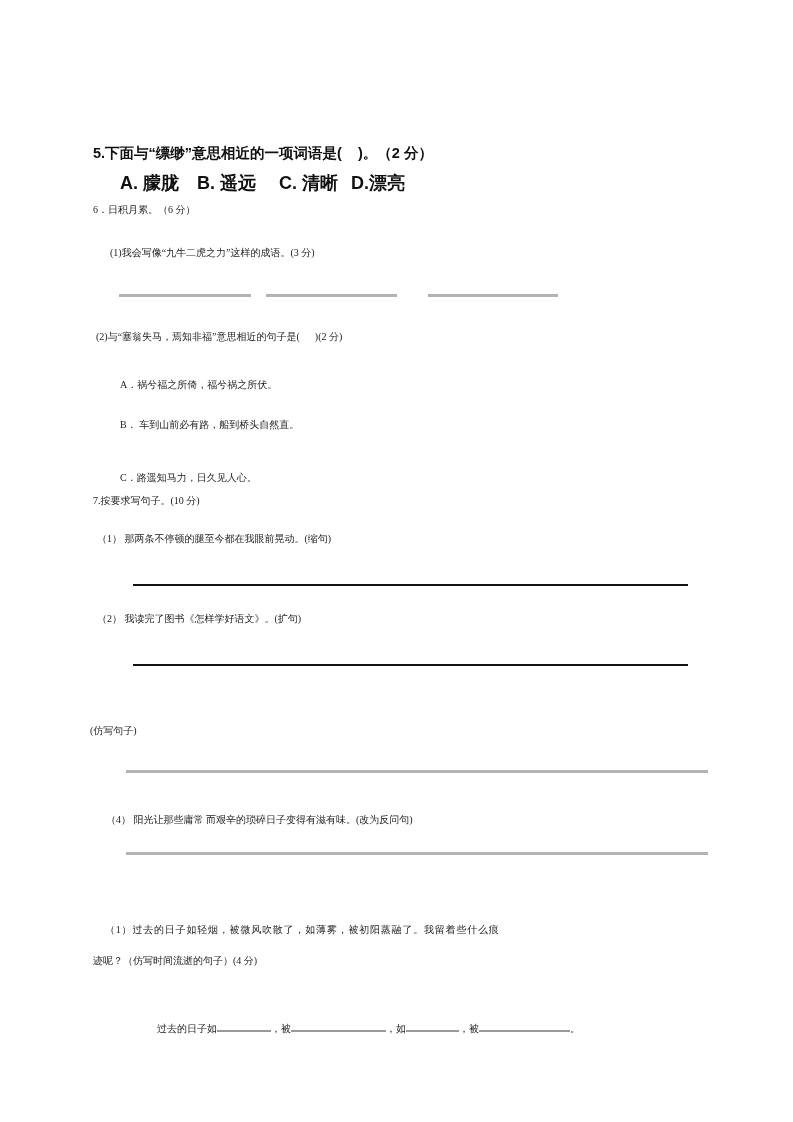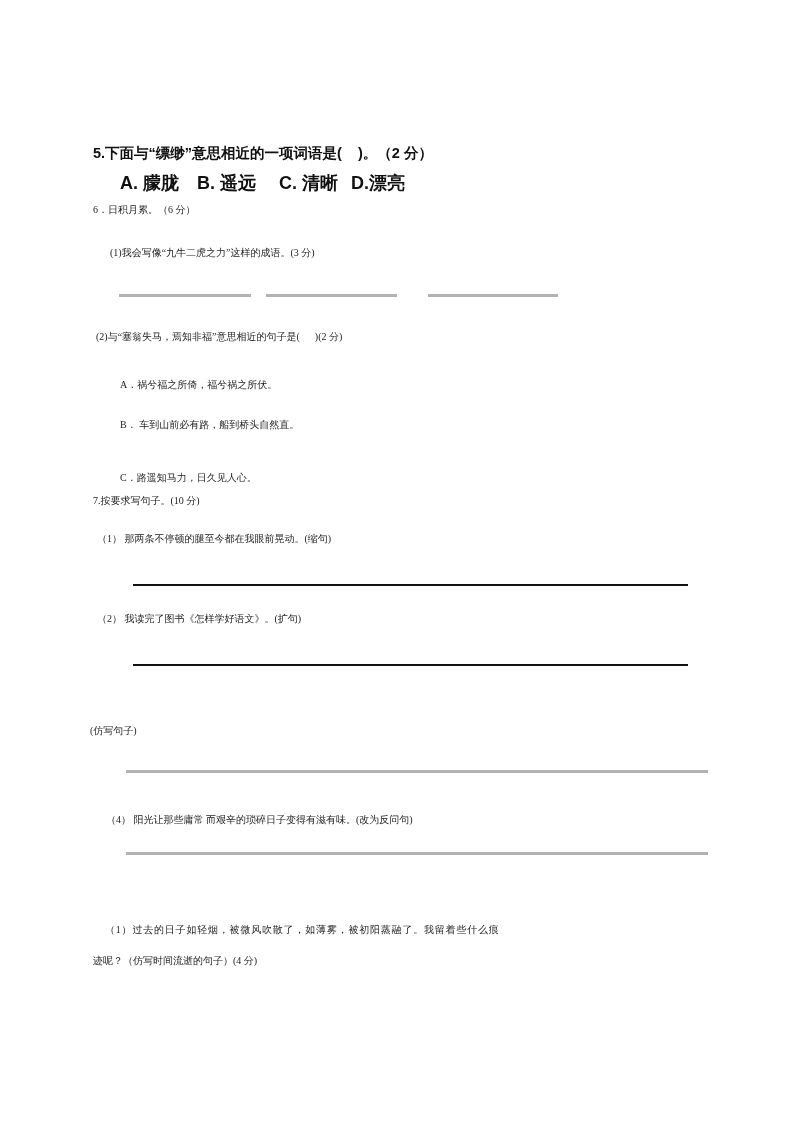--- a/index.html
+++ b/index.html
@@ -79,14 +79,17 @@
   <div class="abs serif16" style="left:90px; top:720px;">(仿写句子)</div>
   <div class="rule-gray" style="left:126px; top:770px; width:582px;"></div>
 
   <div class="abs serif16" style="left:106px; top:800px;margin-top:9px;">（4） 阳光让那些庸常 而艰辛的琐碎日子变得有滋有味。(改为反问句)</div>
   <div class="rule-gray" style="left:126px; top:852px; width:582px;"></div>
 
 
   <div class="abs serif16 q8l1" style="left:105px; top:919px;">（1）过去的日子如轻烟，被微风吹散了，如薄雾，被初阳蒸融了。我留着些什么痕</div>
   <div class="abs serif16" style="left:93px; top:950px;">迹呢？（仿写时间流逝的句子）(4 分)</div>
 
+  <div class="abs serif16" style="left:147px; top:991px;">
+    <span>过去的日子如</span><span class="fill-blank" style="width:54px;"></span><span>，被</span><span class="fill-blank" style="width:95px;"></span><span>，如</span><span class="fill-blank" style="width:53px;"></span><span>，被</span><span class="fill-blank" style="width:91px;"></span><span>。</span>
+  </div>
 
 </div>
 
 </body></html>

